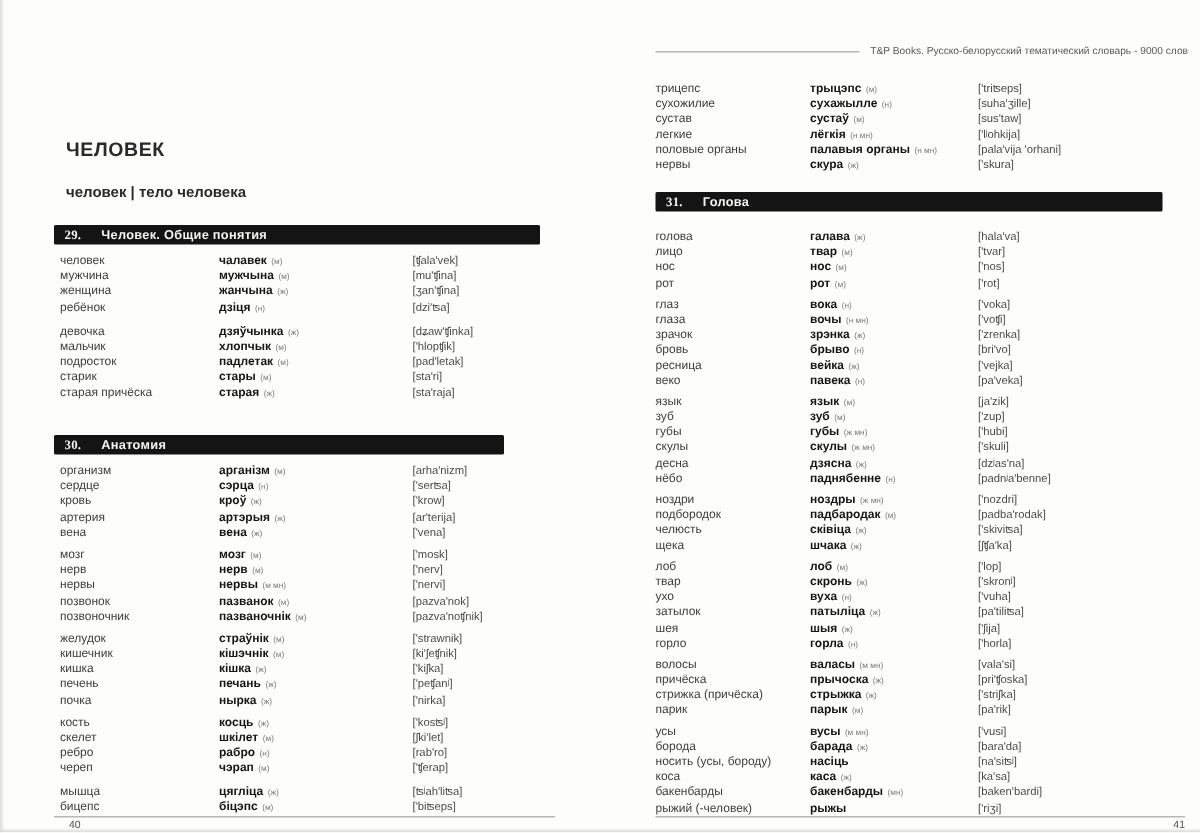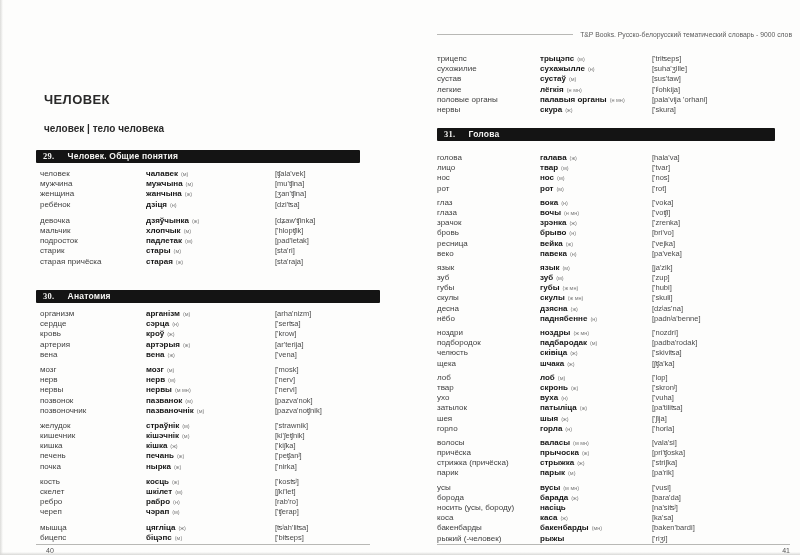--- a/index.html
+++ b/index.html
@@ -20,21 +20,21 @@
 
   .book-title{position:absolute;left:8px;top:92px;font-size:13px;font-weight:bold;
     color:#2a2a2a;letter-spacing:.4px;}
   .book-subtitle{position:absolute;left:8px;top:123px;font-size:10px;font-weight:bold;color:#2a2a2a;}
 
   .section-bar{position:absolute;left:0;height:12.5px;background:#141414;color:#f4f4f2;
     font-size:8.5px;font-weight:bold;line-height:12.5px;padding-left:7px;box-sizing:border-box;
     letter-spacing:.2px;white-space:nowrap;border-radius:1px;}
   .section-bar .num{display:inline-block;min-width:22px;font-family:Liberation Serif, serif;}
   .bar-29{top:150px;width:324px;}
-  .bar-30{top:290px;width:344px;}
+  .bar-30{top:290px;width:300px;}
   .bar-31{top:128px;width:338px;}
 
   .rows{position:absolute;left:0;}
   .rows-29{top:169px;}
   .rows-30{top:309px;}
   .rows-intro{top:54px;}
   .rows-31{top:153px;}
   .gap6 .group + .group{margin-top:6px;}
   .gap5 .group + .group{margin-top:5px;}
   .gap4 .group + .group{margin-top:4px;}

